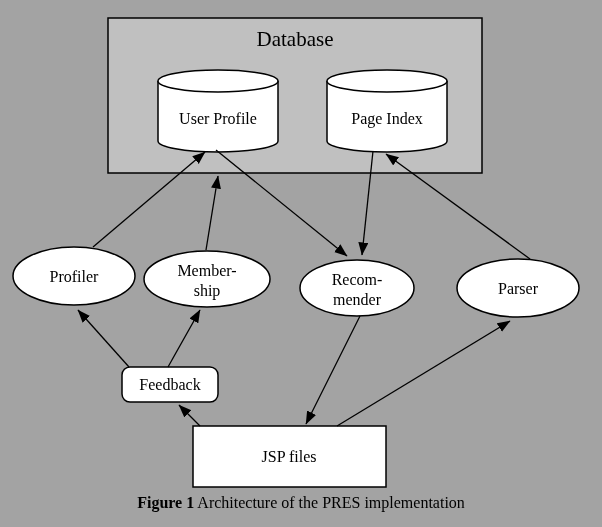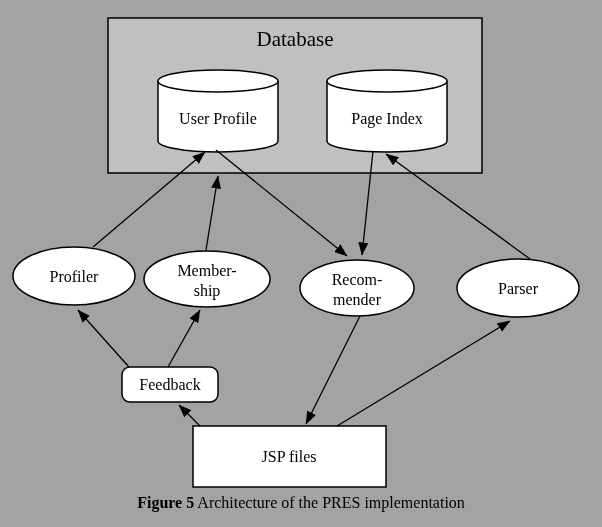--- a/index.html
+++ b/index.html
@@ -98,17 +98,17 @@
       <line x1="530" y1="259" x2="386" y2="154" marker-end="url(#arrow)"></line>
       <line x1="129" y1="367" x2="78" y2="310" marker-end="url(#arrow)"></line>
       <line x1="168" y1="367" x2="200" y2="310" marker-end="url(#arrow)"></line>
       <line x1="200" y1="426" x2="179" y2="405" marker-end="url(#arrow)"></line>
       <line x1="360" y1="316" x2="306" y2="424" marker-end="url(#arrow)"></line>
       <line x1="337" y1="426" x2="510" y2="321" marker-end="url(#arrow)"></line>
     </g>
   </svg>
 
   <div class="caption">
-    <span class="cap-label">Figure 5</span>
+    <span class="cap-label">Figure 1</span>
     <span class="cap-text">Architecture of the PRES implementation</span>
   </div>
 
 </div>
 
 </body></html>

